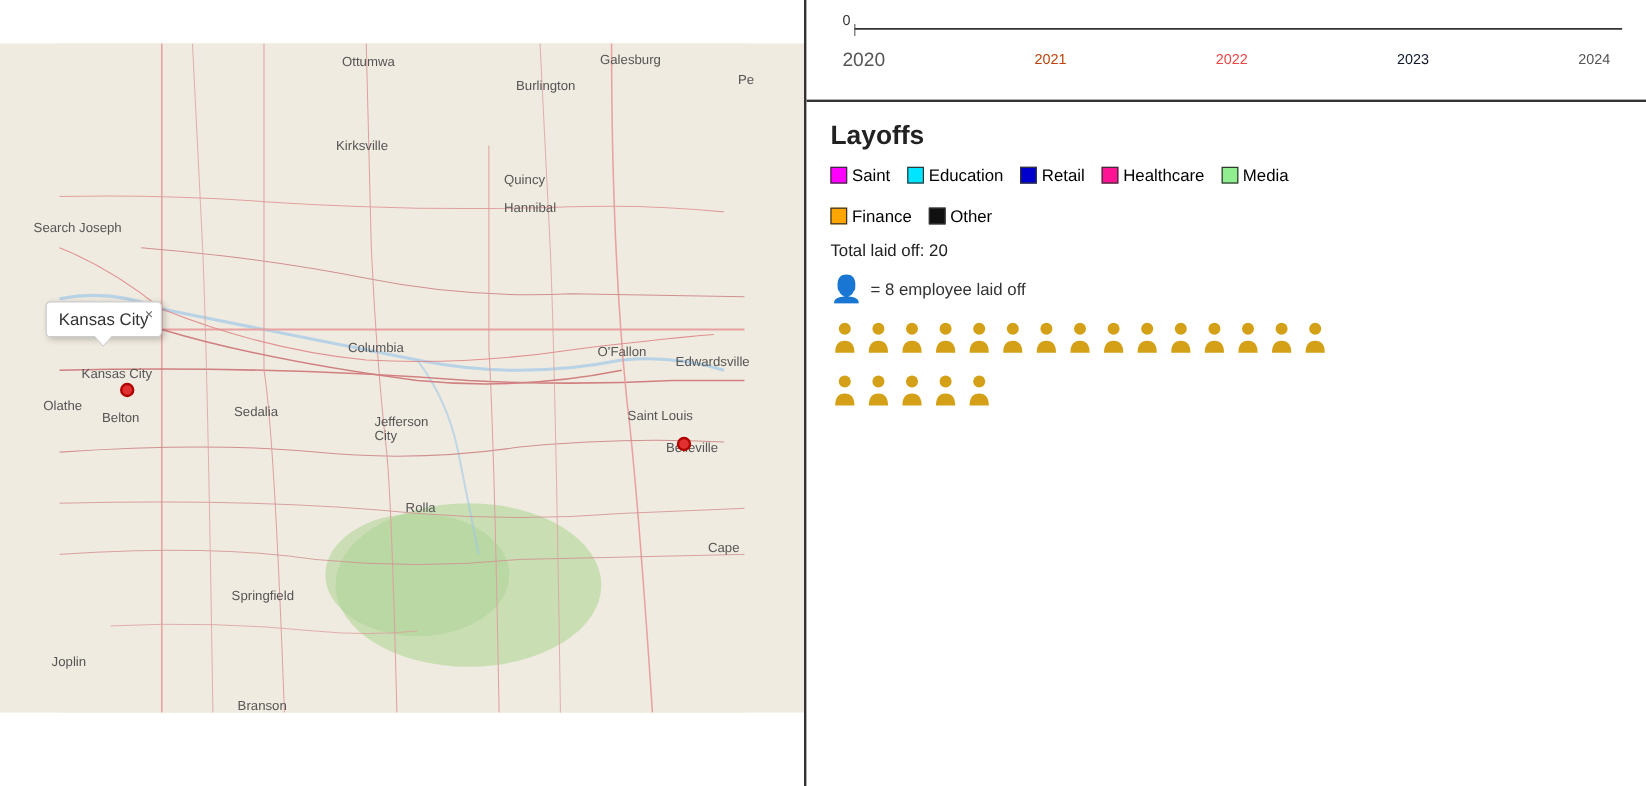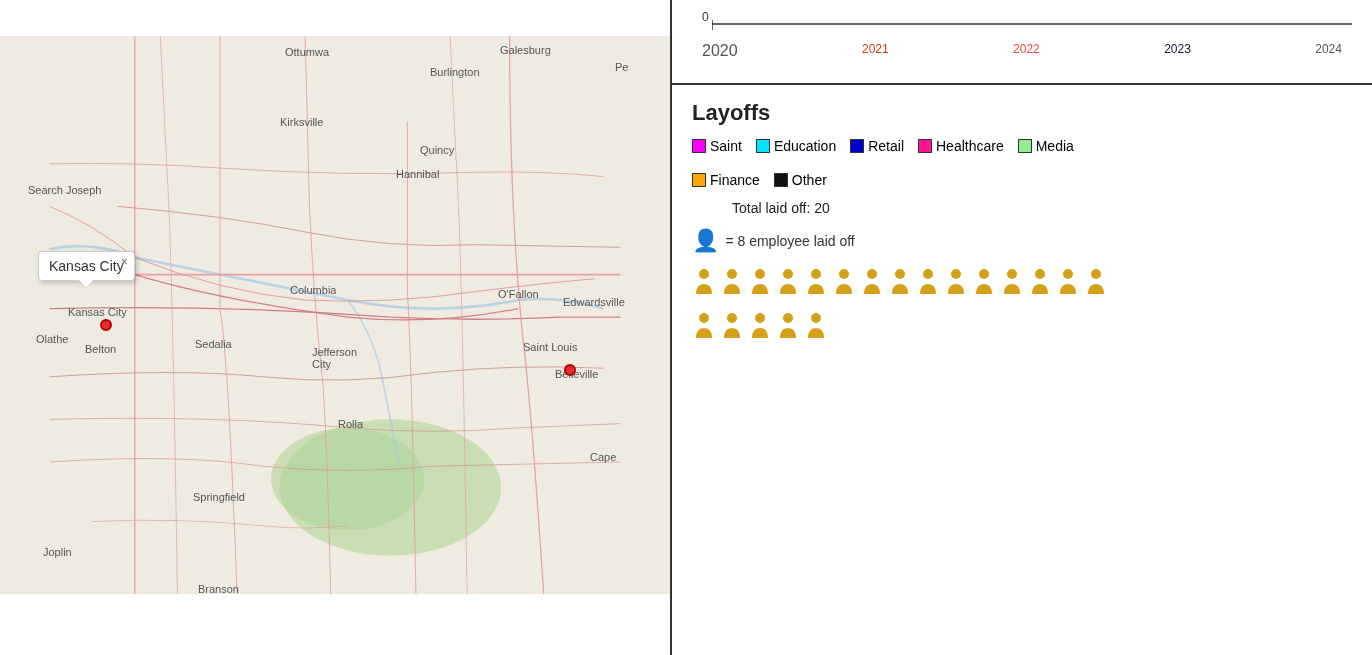--- a/index.html
+++ b/index.html
@@ -144,21 +144,20 @@
       height: 14px;
       border: 1px solid #333;
       display: inline-block;
       flex-shrink: 0;
     }
 
     .total-text {
       font-size: 14px;
       color: #222;
       margin-bottom: 12px;
-      margin-left: 40px;
     }
 
     
     .icon-legend {
       display: flex;
       align-items: center;
       gap: 6px;
       margin-bottom: 14px;
       font-size: 14px;
       color: #333;
@@ -227,21 +226,21 @@
       <path d="M 100,280 Q 200,310 350,330 Q 450,340 550,320" stroke="#d08080" stroke-width="1.5" fill="none"></path>
       <path d="M 0,200 Q 50,220 100,260 Q 200,300 300,310 Q 400,315 500,300 Q 580,290 640,285" stroke="#e09090" stroke-width="1" fill="none"></path>
     </svg>
 
     <span class="map-label" style="top:10px;left:285px">Ottumwa</span>
     <span class="map-label" style="top:8px;left:500px">Galesburg</span>
     <span class="map-label" style="top:30px;left:430px">Burlington</span>
     <span class="map-label" style="top:25px;left:615px">Pe</span>
     <span class="map-label" style="top:80px;left:280px">Kirksville</span>
     <span class="map-label" style="top:108px;left:420px">Quincy</span>
-    <span class="map-label" style="top:132px;left:396px">Hannibal</span>
+    <span class="map-label" style="top:132px;left:420px">Hannibal</span>
     <span class="map-label" style="top:148px;left:28px">Search Joseph</span>
     <span class="map-label" style="top:248px;left:290px">Columbia</span>
     <span class="map-label" style="top:252px;left:498px">O'Fallon</span>
     <span class="map-label" style="top:260px;left:563px">Edwardsville</span>
     <span class="map-label" style="top:270px;left:68px">Kansas City</span>
     <span class="map-label" style="top:297px;left:36px">Olathe</span>
     <span class="map-label" style="top:307px;left:85px">Belton</span>
     <span class="map-label" style="top:302px;left:195px">Sedalia</span>
     <span class="map-label" style="top:310px;left:312px">Jefferson<br>City</span>
     <span class="map-label" style="top:305px;left:523px">Saint Louis</span>

